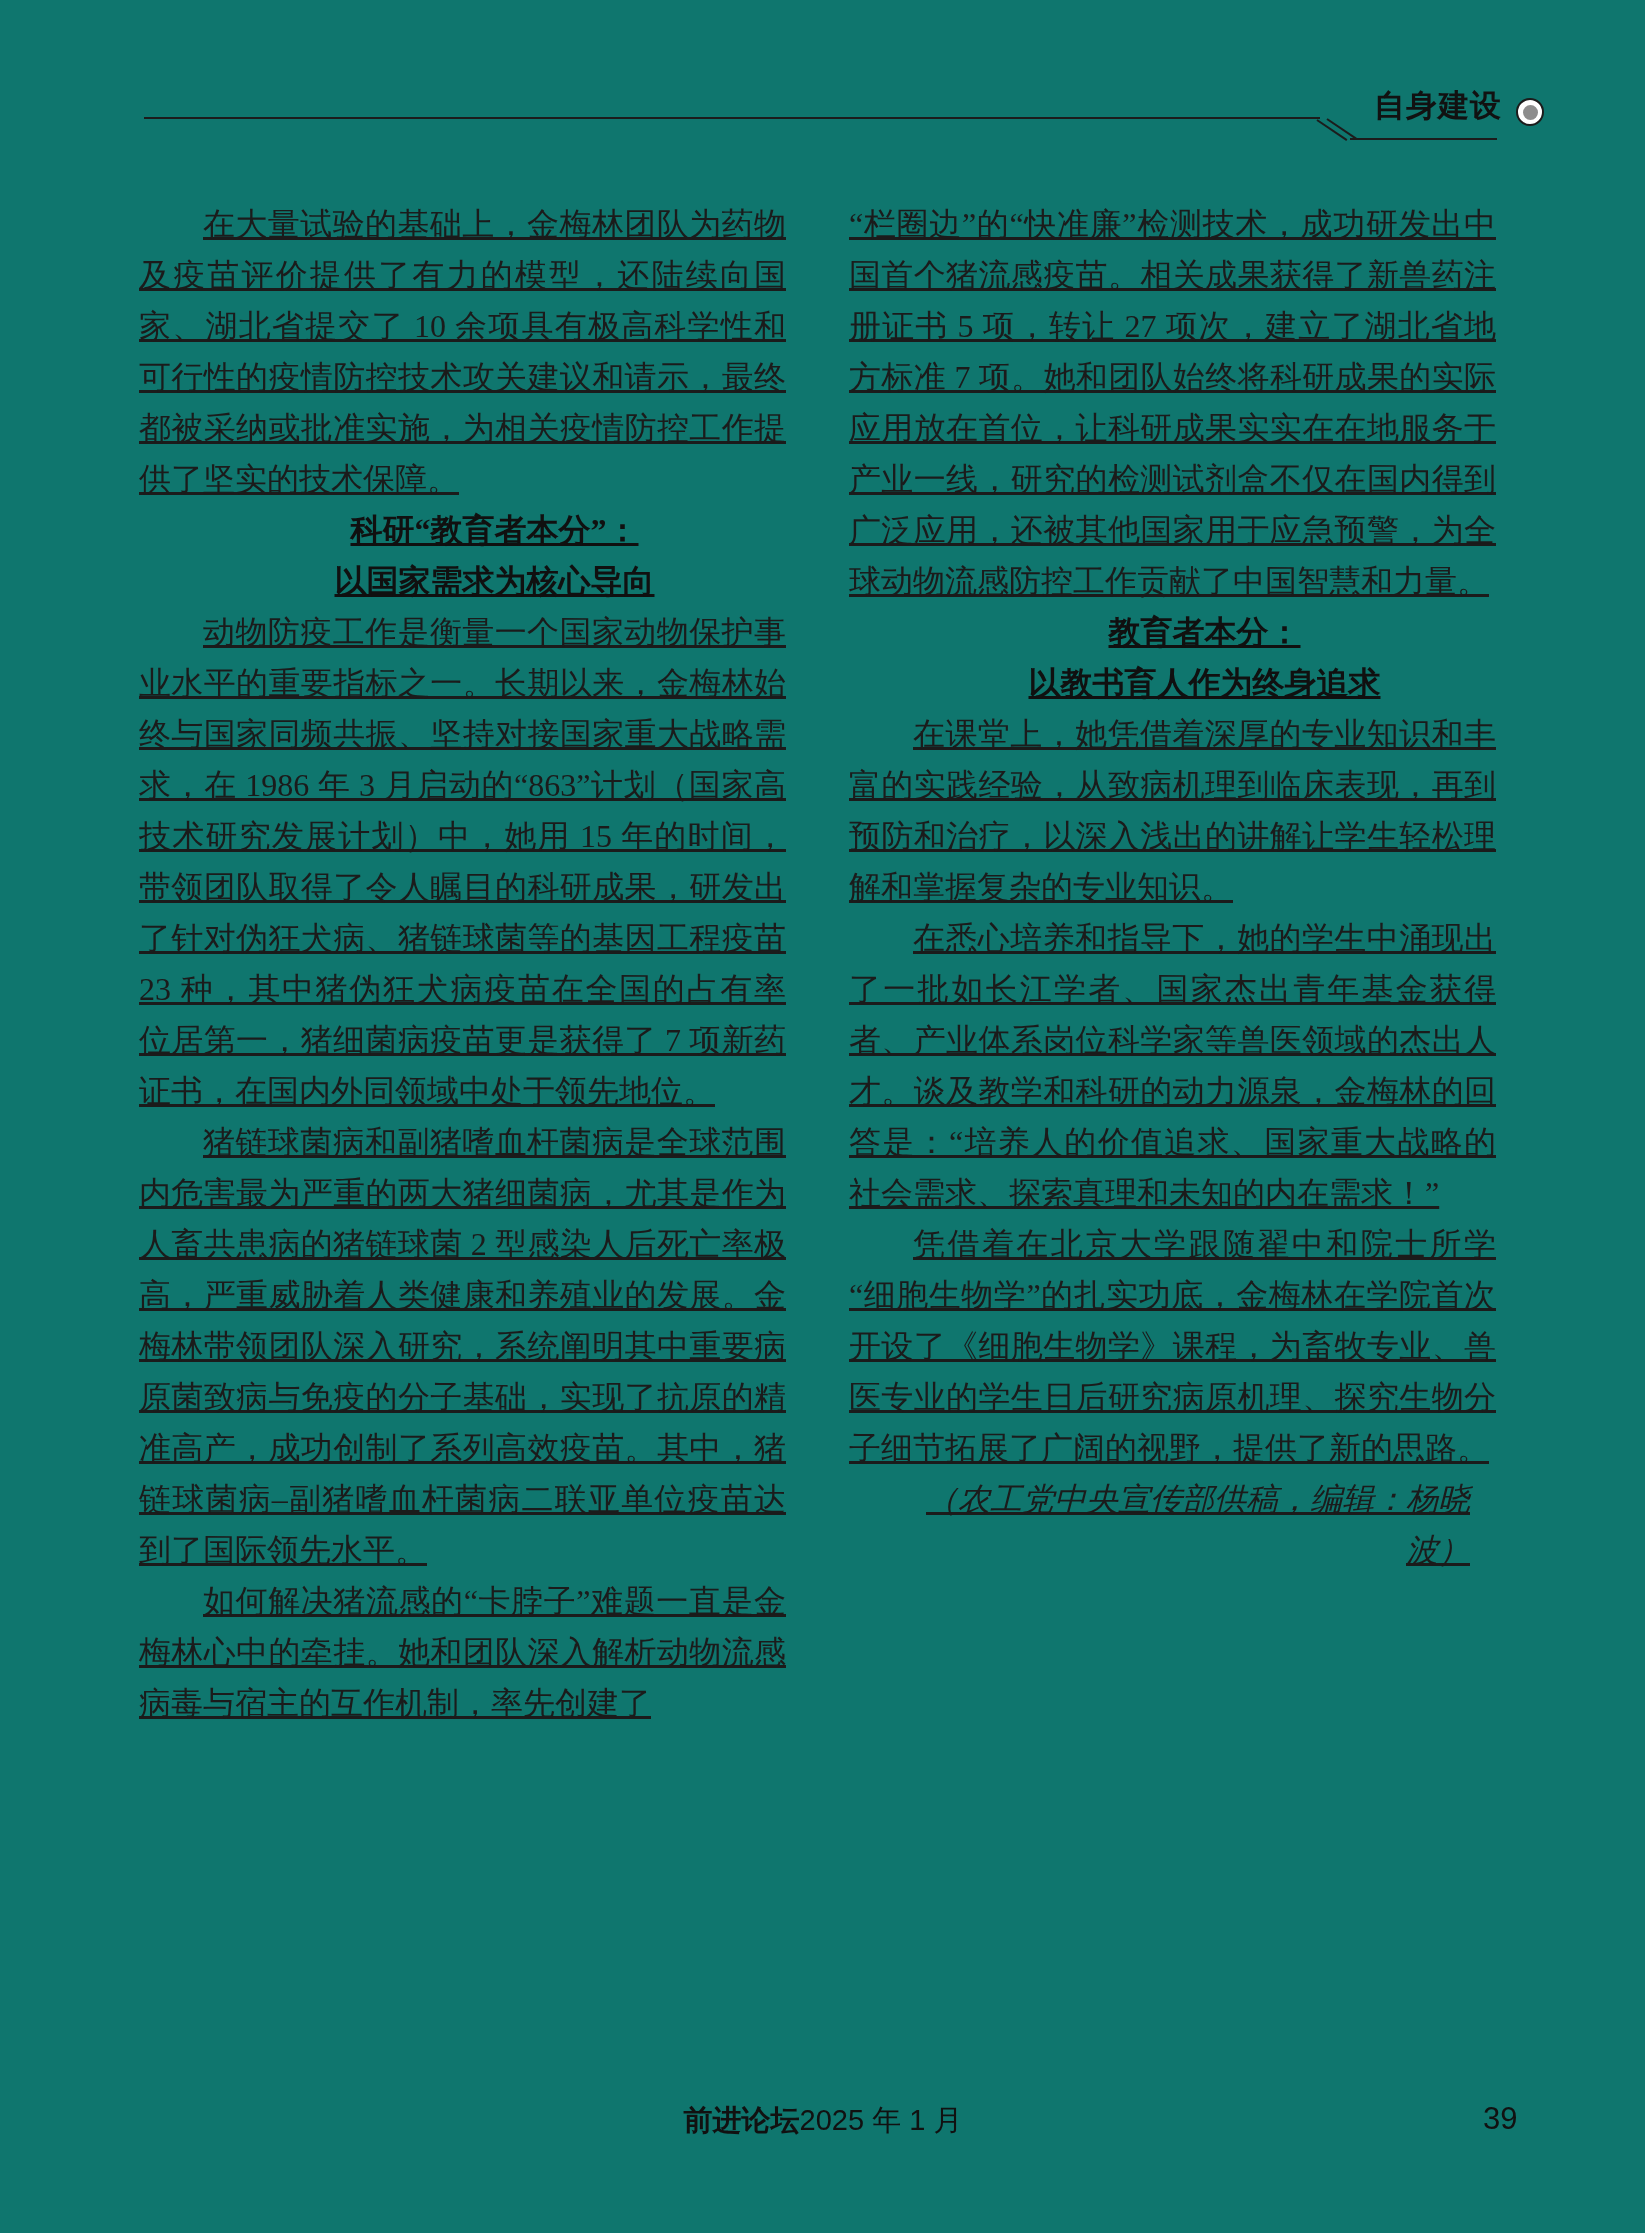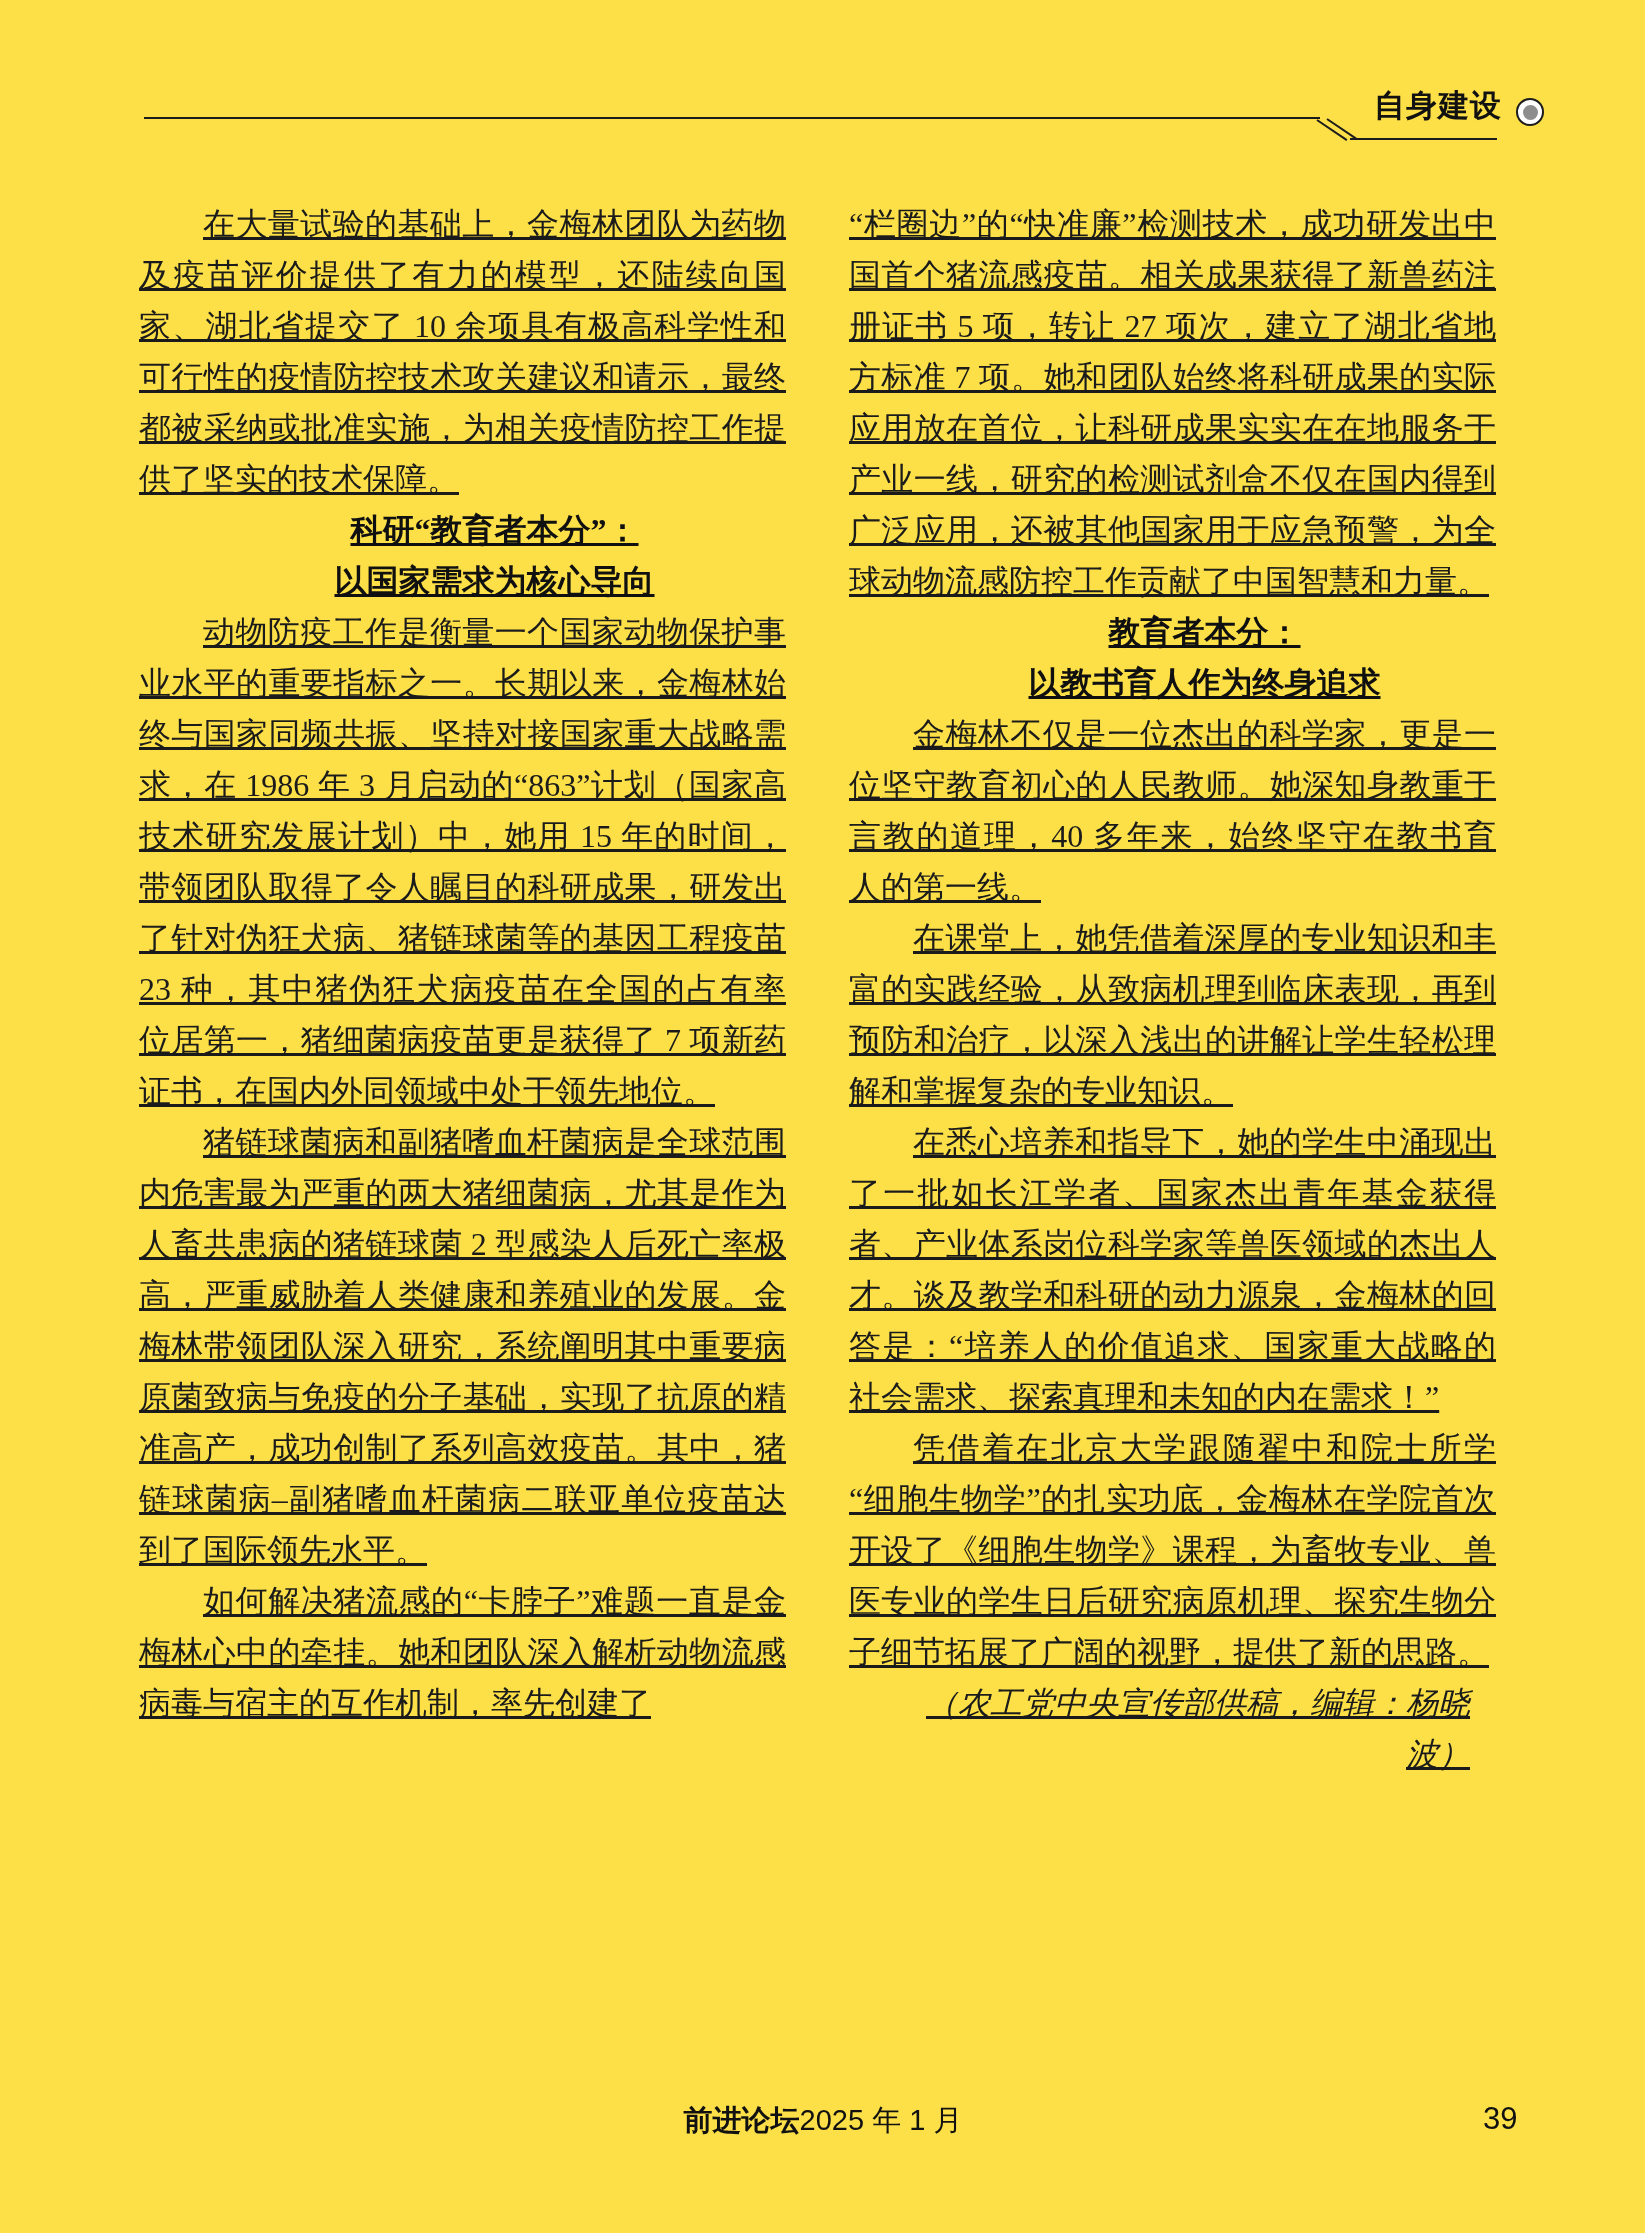--- a/index.html
+++ b/index.html
@@ -1,20 +1,20 @@
 <!DOCTYPE html>
 <html lang="zh"><head>
 <meta charset="utf-8">
 <style>
   html,body { margin:0; padding:0; background:#e8e8e8; }
   .page {
     position:relative;
     width:1646px; height:2234px;
     margin:0 auto;
-    background:#fde047;
+    background:#0f766e;
     font-family:"Liberation Serif","DejaVu Serif",serif;
     color:#1b1b1b;
     overflow:hidden;
   }
 
   
   .rule { position:absolute; background:#1c1c1c; height:2px; }
   .rule-main   { left:144px;  top:117px; width:1176px; }
   .rule-right  { left:1350px; top:138px; width:147px;  }
   .slash {
@@ -95,21 +95,20 @@
     <p class="subheading">以国家需求为核心导向</p>
     <p>动物防疫工作是衡量一个国家动物保护事业水平的重要指标之一。长期以来，金梅林始终与国家同频共振、坚持对接国家重大战略需求，在 1986 年 3 月启动的“863”计划（国家高技术研究发展计划）中，她用 15 年的时间，带领团队取得了令人瞩目的科研成果，研发出了针对伪狂犬病、猪链球菌等的基因工程疫苗 23 种，其中猪伪狂犬病疫苗在全国的占有率位居第一，猪细菌病疫苗更是获得了 7 项新药证书，在国内外同领域中处于领先地位。</p>
     <p>猪链球菌病和副猪嗜血杆菌病是全球范围内危害最为严重的两大猪细菌病，尤其是作为人畜共患病的猪链球菌 2 型感染人后死亡率极高，严重威胁着人类健康和养殖业的发展。金梅林带领团队深入研究，系统阐明其中重要病原菌致病与免疫的分子基础，实现了抗原的精准高产，成功创制了系列高效疫苗。其中，猪链球菌病–副猪嗜血杆菌病二联亚单位疫苗达到了国际领先水平。</p>
     <p>如何解决猪流感的“卡脖子”难题一直是金梅林心中的牵挂。她和团队深入解析动物流感病毒与宿主的互作机制，率先创建了</p>
   </div>
 
   <div class="col col-right">
     <p class="noindent">“栏圈边”的“快准廉”检测技术，成功研发出中国首个猪流感疫苗。相关成果获得了新兽药注册证书 5 项，转让 27 项次，建立了湖北省地方标准 7 项。她和团队始终将科研成果的实际应用放在首位，让科研成果实实在在地服务于产业一线，研究的检测试剂盒不仅在国内得到广泛应用，还被其他国家用于应急预警，为全球动物流感防控工作贡献了中国智慧和力量。</p>
     <p class="subheading">教育者本分：</p>
     <p class="subheading">以教书育人作为终身追求</p>
-    <p>金梅林不仅是一位杰出的科学家，更是一位坚守教育初心的人民教师。她深知身教重于言教的道理，40 多年来，始终坚守在教书育人的第一线。</p>
     <p>在课堂上，她凭借着深厚的专业知识和丰富的实践经验，从致病机理到临床表现，再到预防和治疗，以深入浅出的讲解让学生轻松理解和掌握复杂的专业知识。</p>
     <p>在悉心培养和指导下，她的学生中涌现出了一批如长江学者、国家杰出青年基金获得者、产业体系岗位科学家等兽医领域的杰出人才。谈及教学和科研的动力源泉，金梅林的回答是：“培养人的价值追求、国家重大战略的社会需求、探索真理和未知的内在需求！”</p>
     <p>凭借着在北京大学跟随翟中和院士所学“细胞生物学”的扎实功底，金梅林在学院首次开设了《细胞生物学》课程，为畜牧专业、兽医专业的学生日后研究病原机理、探究生物分子细节拓展了广阔的视野，提供了新的思路。</p>
     <p class="credit">（农工党中央宣传部供稿，编辑：杨晓波）</p>
   </div>
 
   <div class="footer">
     <span class="journal">前进论坛</span><span class="issue">2025 年 1 月</span>
   </div>
   <div class="page-number">39</div>

